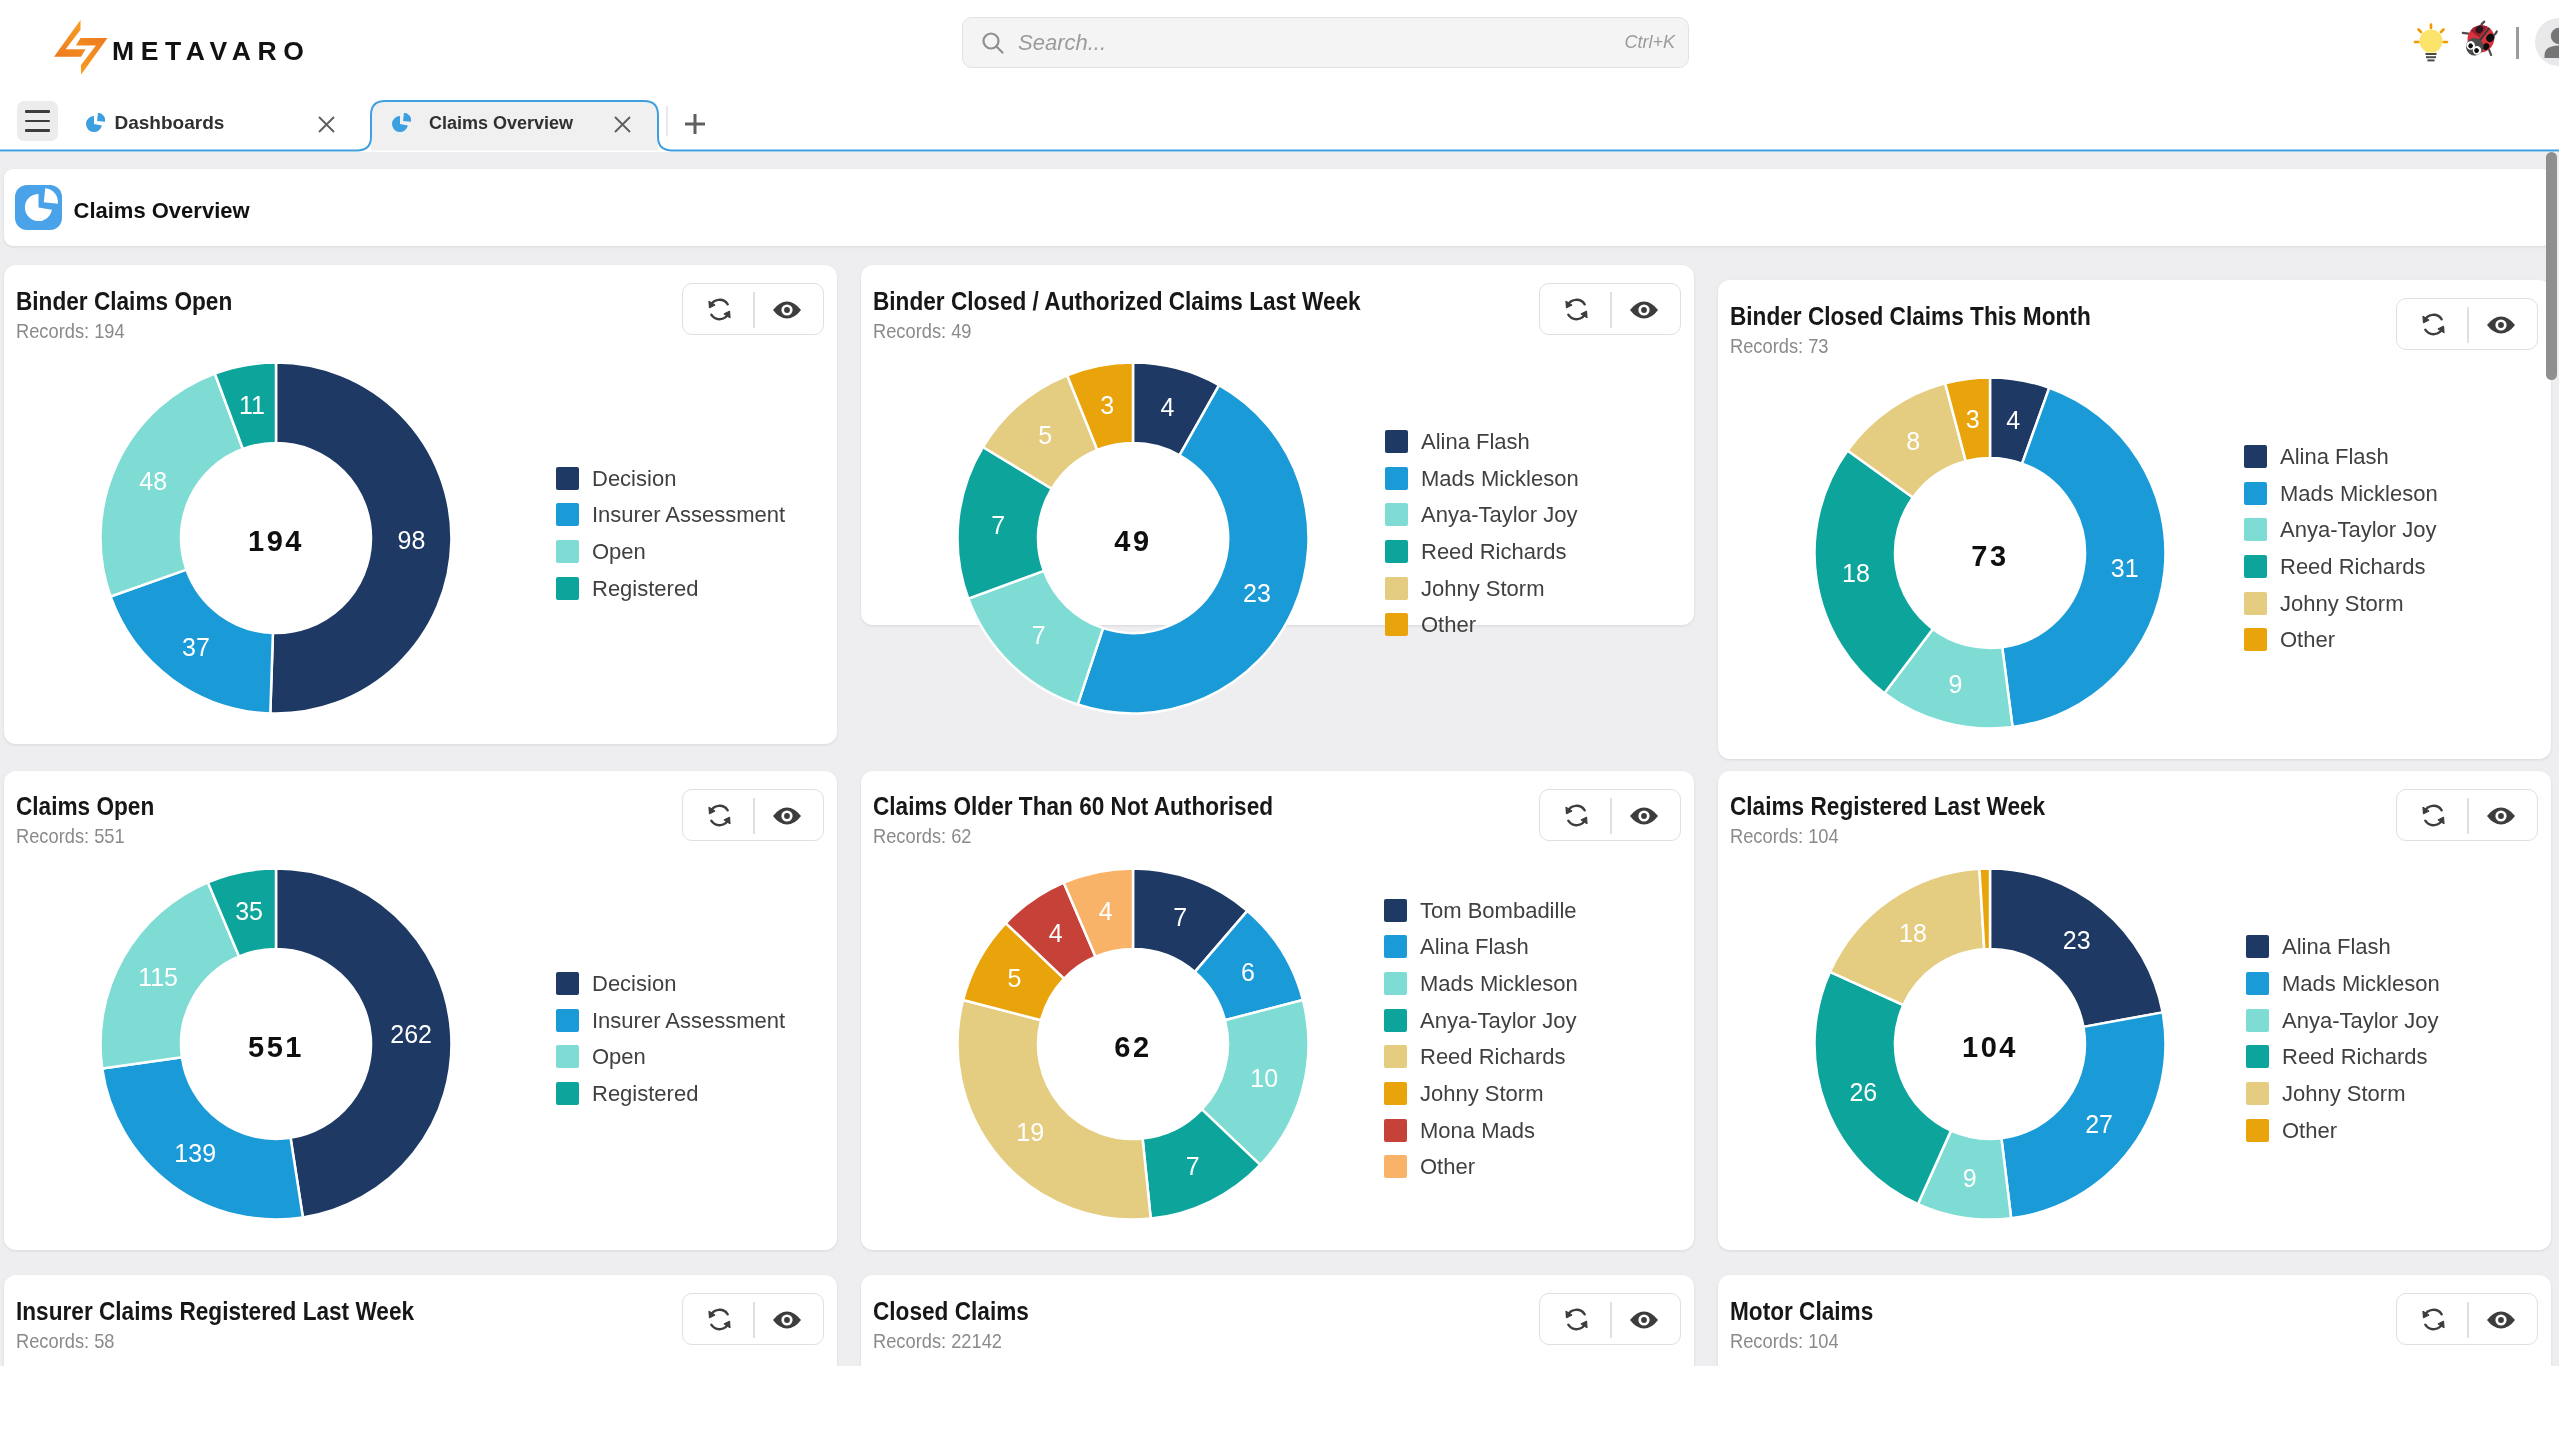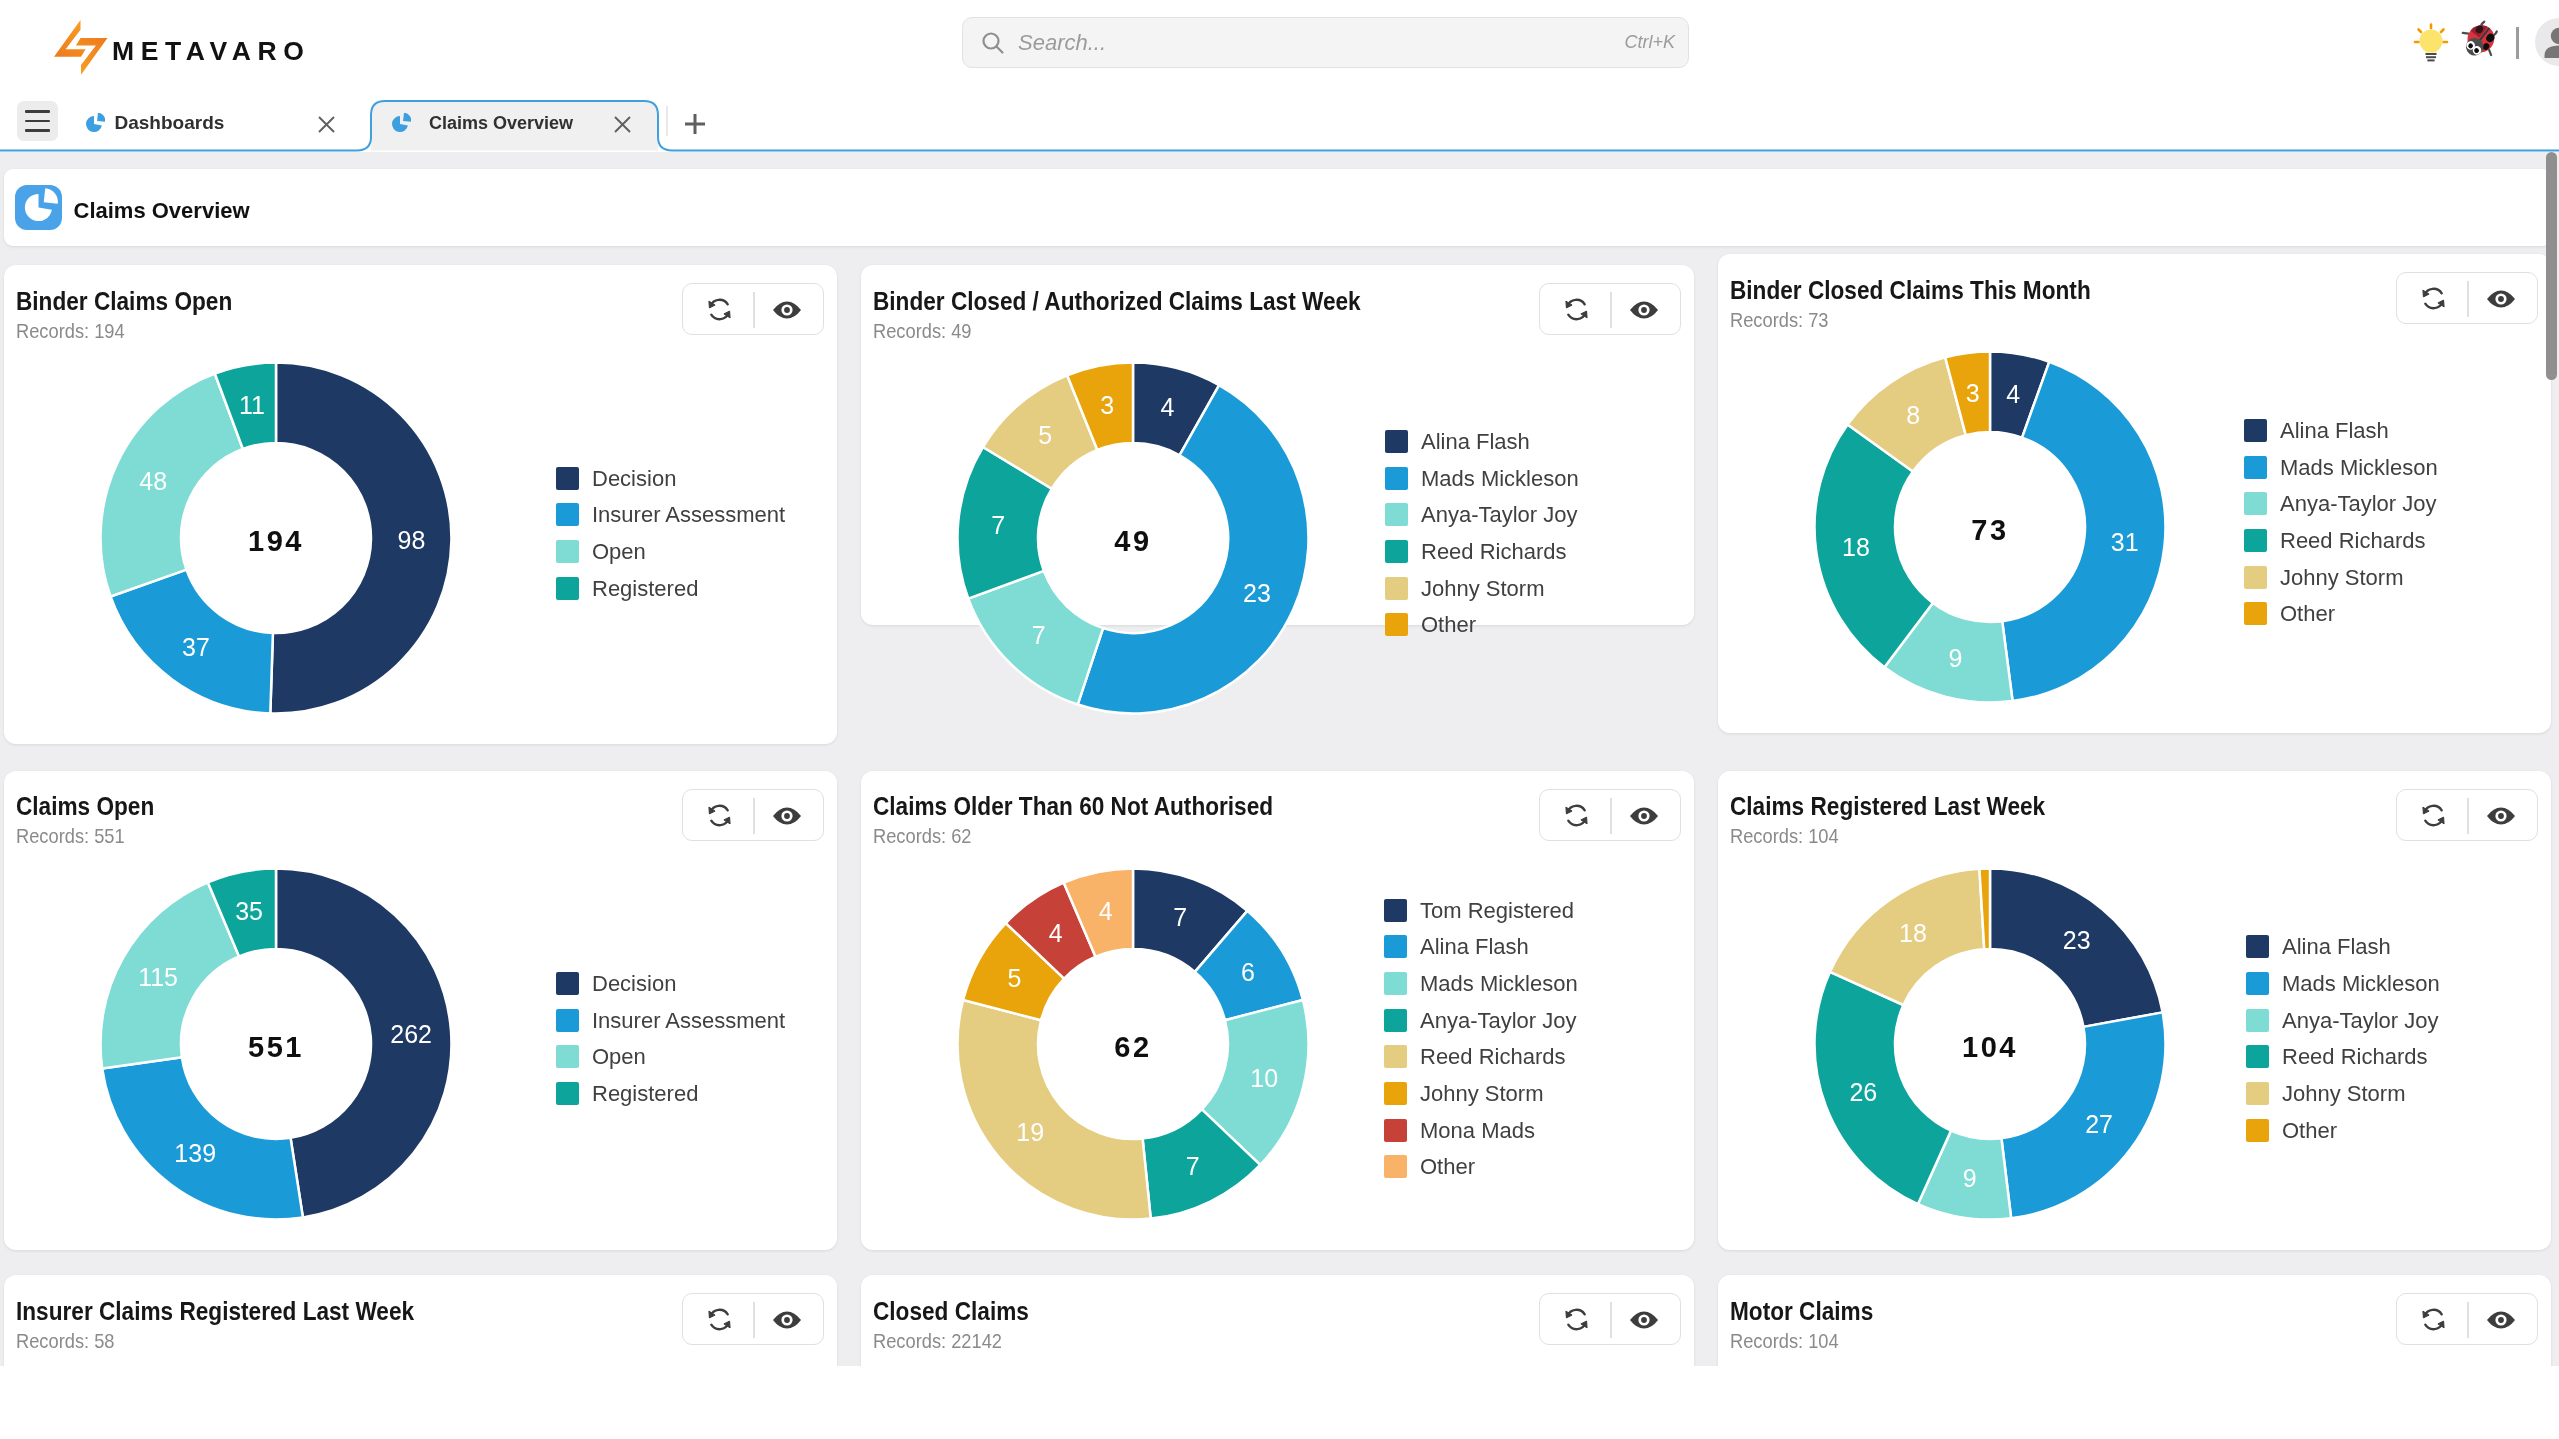--- a/index.html
+++ b/index.html
@@ -226,21 +226,21 @@
       <div class="ltx" style="left:560px;top:201.5px">Mads Mickleson</div>
       <div class="lsq" style="left:524px;top:238.2px;background:#7edcd4"></div>
       <div class="ltx" style="left:560px;top:238.2px">Anya-Taylor Joy</div>
       <div class="lsq" style="left:524px;top:274.8px;background:#0da59b"></div>
       <div class="ltx" style="left:560px;top:274.8px">Reed Richards</div>
       <div class="lsq" style="left:524px;top:311.5px;background:#e4cc80"></div>
       <div class="ltx" style="left:560px;top:311.5px">Johny Storm</div>
       <div class="lsq" style="left:524px;top:348.2px;background:#e9a40c"></div>
       <div class="ltx" style="left:560px;top:348.2px">Other</div>
     </div>
-    <div class="card" style="left:1718.0px;top:102px;width:833px;height:479px">
+    <div class="card" style="left:1718.0px;top:128px;width:833px;height:479px">
       <div class="ctitle">Binder Closed Claims This Month</div>
       <div class="crec">Records: 73</div>
       <div class="btns">
         <span class="ic1"><svg width="27" height="27" viewBox="-13.5 -13.5 27 27">
 <g fill="none" stroke="#3d3d3d" stroke-width="2.4" stroke-linecap="round">
 <path d="M -9.1 -3.4 A 9.7 9.7 0 0 1 8.2 -5.2"></path>
 <path d="M 9.1 3.4 A 9.7 9.7 0 0 1 -8.2 5.2"></path>
 </g>
 <path d="M -10.6 -8.4 L -10.1 -1.6 L -4.4 -4.4 Z" fill="#3d3d3d" stroke="#3d3d3d" stroke-width="1" stroke-linejoin="round"></path>
 <path d="M 10.6 8.4 L 10.1 1.6 L 4.4 4.4 Z" fill="#3d3d3d" stroke="#3d3d3d" stroke-width="1" stroke-linejoin="round"></path>
@@ -351,21 +351,21 @@
           <text x="300.0" y="113.3" fill="#ffffff" font-size="25" text-anchor="middle" dominant-baseline="central">6</text>
           <text x="316.2" y="219.0" fill="#ffffff" font-size="25" text-anchor="middle" dominant-baseline="central">10</text>
           <text x="244.7" y="306.7" fill="#ffffff" font-size="25" text-anchor="middle" dominant-baseline="central">7</text>
           <text x="82.2" y="273.3" fill="#ffffff" font-size="25" text-anchor="middle" dominant-baseline="central">19</text>
           <text x="66.5" y="119.2" fill="#ffffff" font-size="25" text-anchor="middle" dominant-baseline="central">5</text>
           <text x="107.6" y="73.8" fill="#ffffff" font-size="25" text-anchor="middle" dominant-baseline="central">4</text>
           <text x="157.7" y="52.3" fill="#ffffff" font-size="25" text-anchor="middle" dominant-baseline="central">4</text>
           <text x="185.0" y="188.0" fill="#0f0f0f" font-size="29" font-weight="bold" letter-spacing="2.5" text-anchor="middle" dominant-baseline="central">62</text>
         </svg></div>
       <div class="lsq" style="left:523px;top:128.2px;background:#1e3a64"></div>
-      <div class="ltx" style="left:559px;top:128.2px">Tom Registered</div>
+      <div class="ltx" style="left:559px;top:128.2px">Tom Bombadille</div>
       <div class="lsq" style="left:523px;top:164.8px;background:#1b9ad8"></div>
       <div class="ltx" style="left:559px;top:164.8px">Alina Flash</div>
       <div class="lsq" style="left:523px;top:201.5px;background:#7edcd4"></div>
       <div class="ltx" style="left:559px;top:201.5px">Mads Mickleson</div>
       <div class="lsq" style="left:523px;top:238.2px;background:#0da59b"></div>
       <div class="ltx" style="left:559px;top:238.2px">Anya-Taylor Joy</div>
       <div class="lsq" style="left:523px;top:274.8px;background:#e4cc80"></div>
       <div class="ltx" style="left:559px;top:274.8px">Reed Richards</div>
       <div class="lsq" style="left:523px;top:311.5px;background:#e9a40c"></div>
       <div class="ltx" style="left:559px;top:311.5px">Johny Storm</div>

